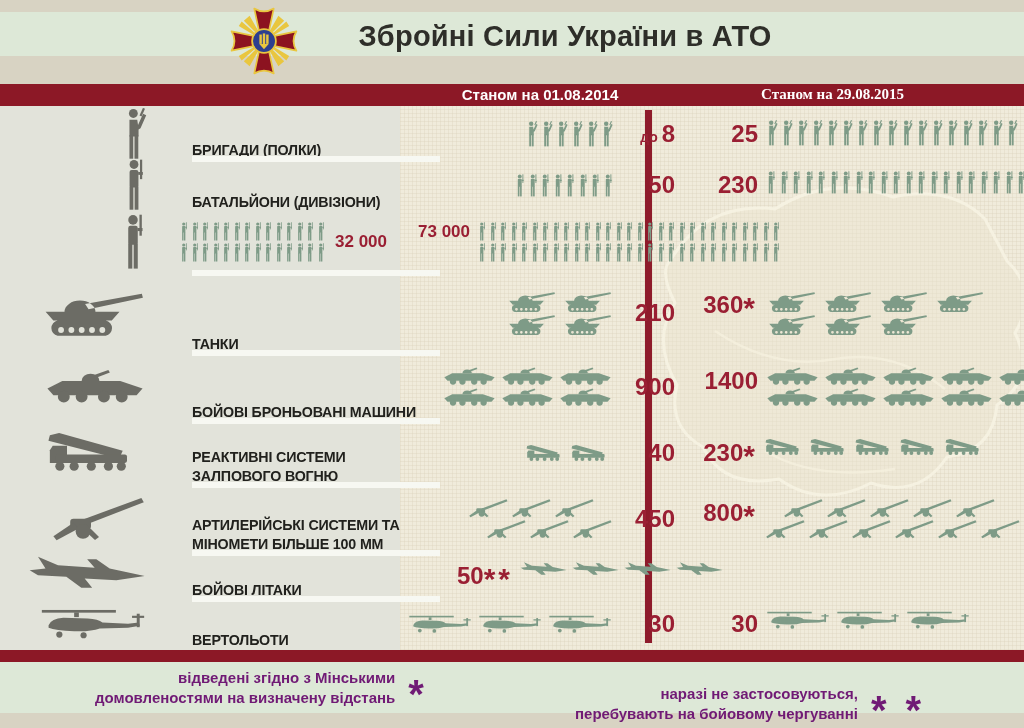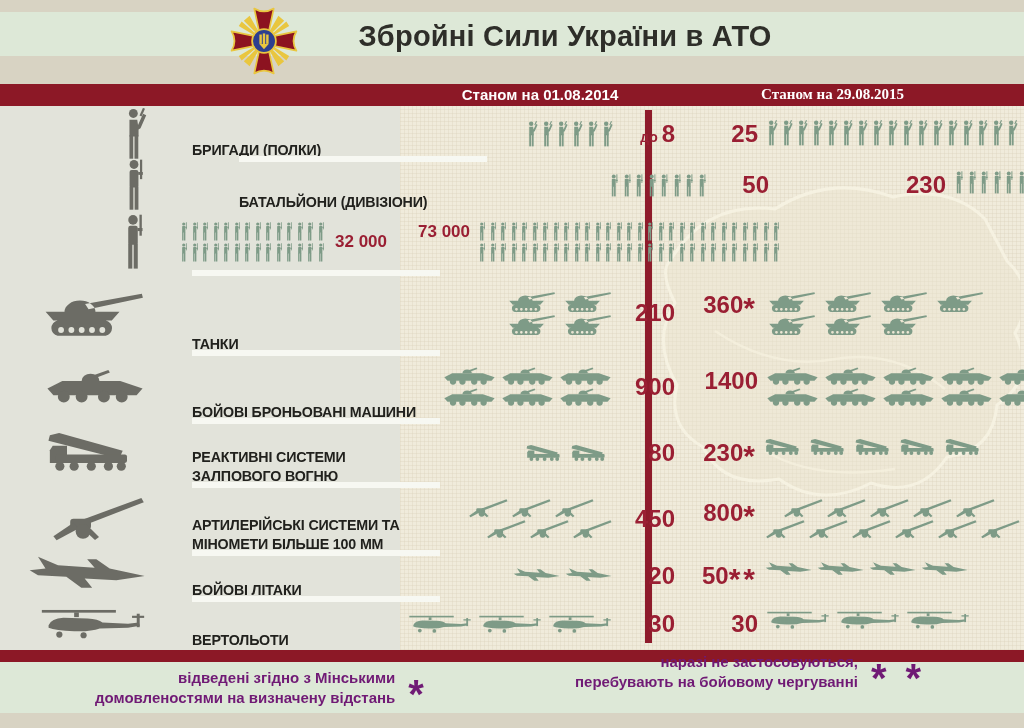--- a/index.html
+++ b/index.html
@@ -52,21 +52,21 @@
   .vprefix{font-size:14px;font-weight:bold;}
   .ast{font-size:30px;line-height:0;position:relative;top:5px;letter-spacing:3px;}
 
   
   .red-bar{position:absolute;left:0;top:650px;width:100%;height:12px;background:#8c1826;}
   .footer-band{position:absolute;left:0;top:662px;width:100%;height:51px;background:#dde8d7;}
   .fnote{position:absolute;display:flex;align-items:center;gap:13px;color:#701a75;}
   .fnote-text{font-weight:bold;font-size:15px;line-height:1.3;text-align:right;}
   .fnote-mark{font-size:40px;font-weight:bold;letter-spacing:4px;line-height:0;position:relative;top:6px;white-space:nowrap;}
   .fnote.left{left:95px;top:668px;}
-  .fnote.right{left:575px;top:652px;}
+  .fnote.right{left:575px;top:684px;}
   .hidden-defs{position:absolute;width:0;height:0;overflow:hidden;}
 </style>
 </head>
 <body>
 
 <svg class="hidden-defs" aria-hidden="true">
   <defs>
     <symbol id="sym-soldier-raised" viewBox="0 0 20 40">
       <g fill="currentColor">
         <circle cx="9.5" cy="4.2" r="3.4"></circle>
@@ -280,21 +280,21 @@
                 <svg width="13" height="26" class="pict-icon">
                   <use href="#sym-soldier-raised" xlink:href="#sym-soldier-raised"></use>
                 </svg>
                 <svg width="13" height="26" class="pict-icon">
                   <use href="#sym-soldier-raised" xlink:href="#sym-soldier-raised"></use>
                 </svg>
               </div>
             </div>
           </div>
         </div>
-        <div class="row" style="height: 52px; gap: 47px;">
+        <div class="row" style="height: 52px;">
           <div class="icon-cell">
             <svg width="26" height="52" class="left-icon">
               <use href="#sym-soldier" xlink:href="#sym-soldier"></use>
             </svg>
           </div>
           <div class="label-cell">
             <div class="label-line">БАТАЛЬЙОНИ (ДИВІЗІОНИ)</div>
           </div>
           <div class="c2014">
             <div class="pict" style="gap: 2px;">
@@ -845,21 +845,21 @@
             <div class="pict" style="gap: 2px;">
               <div class="prow" style="gap: 3px;">
                 <svg width="42" height="17" class="pict-icon">
                   <use href="#sym-mlrs" xlink:href="#sym-mlrs"></use>
                 </svg>
                 <svg width="42" height="17" class="pict-icon">
                   <use href="#sym-mlrs" xlink:href="#sym-mlrs"></use>
                 </svg>
               </div>
             </div>
-            <div class="value val2014"><span>80</span></div>
+            <div class="value val2014"><span>40</span></div>
           </div>
           <div class="div-space"></div>
           <div class="c2015">
             <div class="value val2015"><span>230</span><span class="ast">*</span></div>
             <div class="pict" style="gap: 2px;">
               <div class="prow" style="gap: 3px;">
                 <svg width="42" height="17" class="pict-icon">
                   <use href="#sym-mlrs" xlink:href="#sym-mlrs"></use>
                 </svg>
                 <svg width="42" height="17" class="pict-icon">
@@ -960,33 +960,20 @@
           </div>
         </div>
         <div class="row" style="height: 46px;">
           <div class="icon-cell">
             <svg width="118" height="40" class="left-icon">
               <use href="#sym-jet" xlink:href="#sym-jet"></use>
             </svg>
           </div>
           <div class="label-cell">
             <div class="label-line">БОЙОВІ ЛІТАКИ</div>
-          </div>
-          <div class="c2014">
-            <div class="pict" style="gap: 2px;">
-              <div class="prow" style="gap: 4px;">
-                <svg width="48" height="16" class="pict-icon">
-                  <use href="#sym-jet" xlink:href="#sym-jet"></use>
-                </svg>
-                <svg width="48" height="16" class="pict-icon">
-                  <use href="#sym-jet" xlink:href="#sym-jet"></use>
-                </svg>
-              </div>
-            </div>
-            <div class="value val2014"><span>20</span></div>
           </div>
           <div class="div-space"></div>
           <div class="c2015">
             <div class="value val2015"><span>50</span><span class="ast">**</span></div>
             <div class="pict" style="gap: 2px;">
               <div class="prow" style="gap: 4px;">
                 <svg width="48" height="16" class="pict-icon">
                   <use href="#sym-jet" xlink:href="#sym-jet"></use>
                 </svg>
                 <svg width="48" height="16" class="pict-icon">

